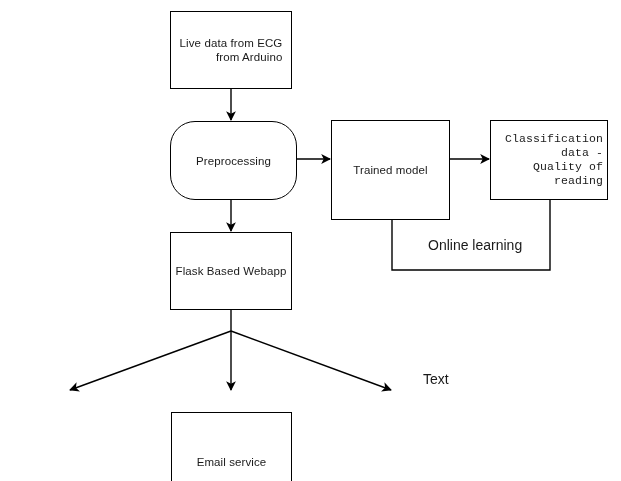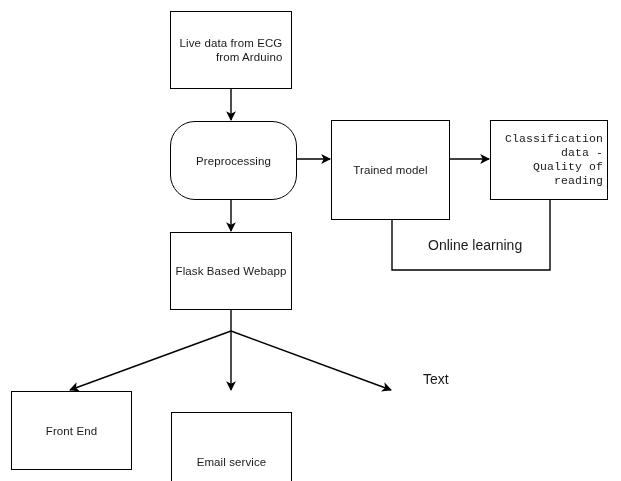--- a/index.html
+++ b/index.html
@@ -100,23 +100,20 @@
 
   <div class="node" style="left:490px; top:120px; width:118px; height:80px;font-family:Liberation Mono, monospace;">
     <span class="node-label">Classification data -
 Quality of reading</span>
   </div>
 
   <div class="node" style="left:170px; top:232px; width:122px; height:78px;">
     <span class="node-label">Flask Based Webapp</span>
   </div>
 
-  <div class="node" style="left:11px; top:391px; width:121px; height:79px;">
-    <span class="node-label">Front End</span>
-  </div>
 
   <div class="node" style="left:171px; top:412px; width:121px; height:99px;">
     <span class="node-label">Email service</span>
   </div>
 
 
   <div class="edge-label" style="left:428px; top:238px;">Online learning</div>
 
   <div class="edge-label" style="left:383px; top:372px;margin-left:40px;">Text</div>
 

